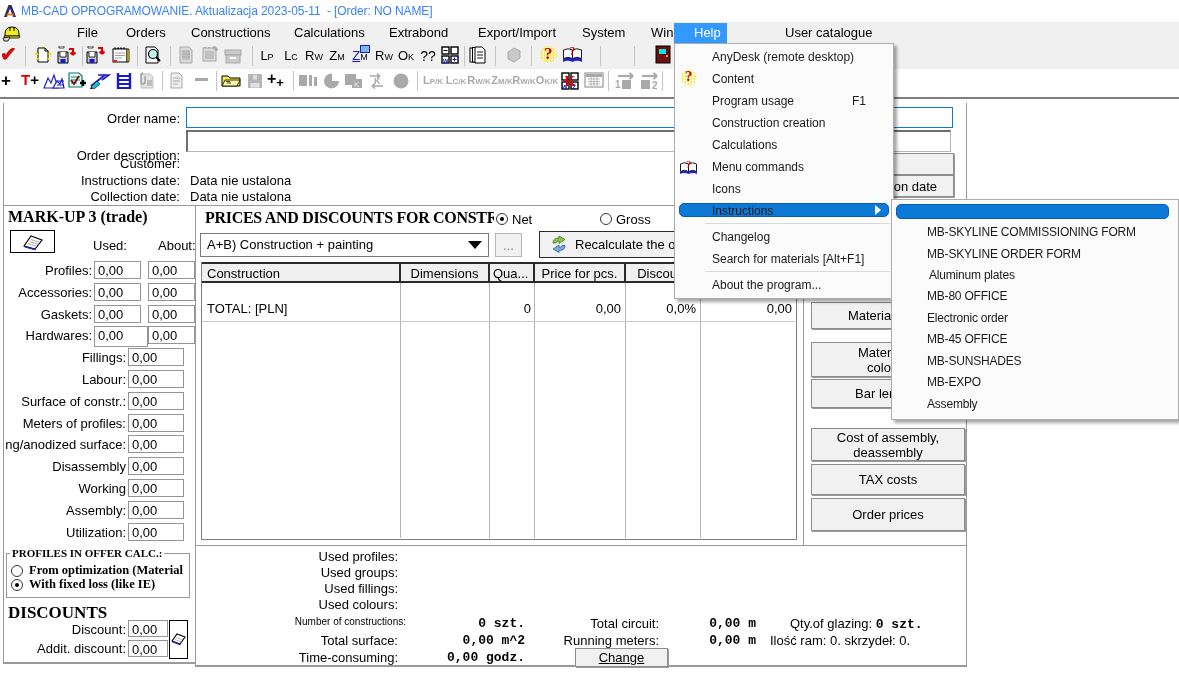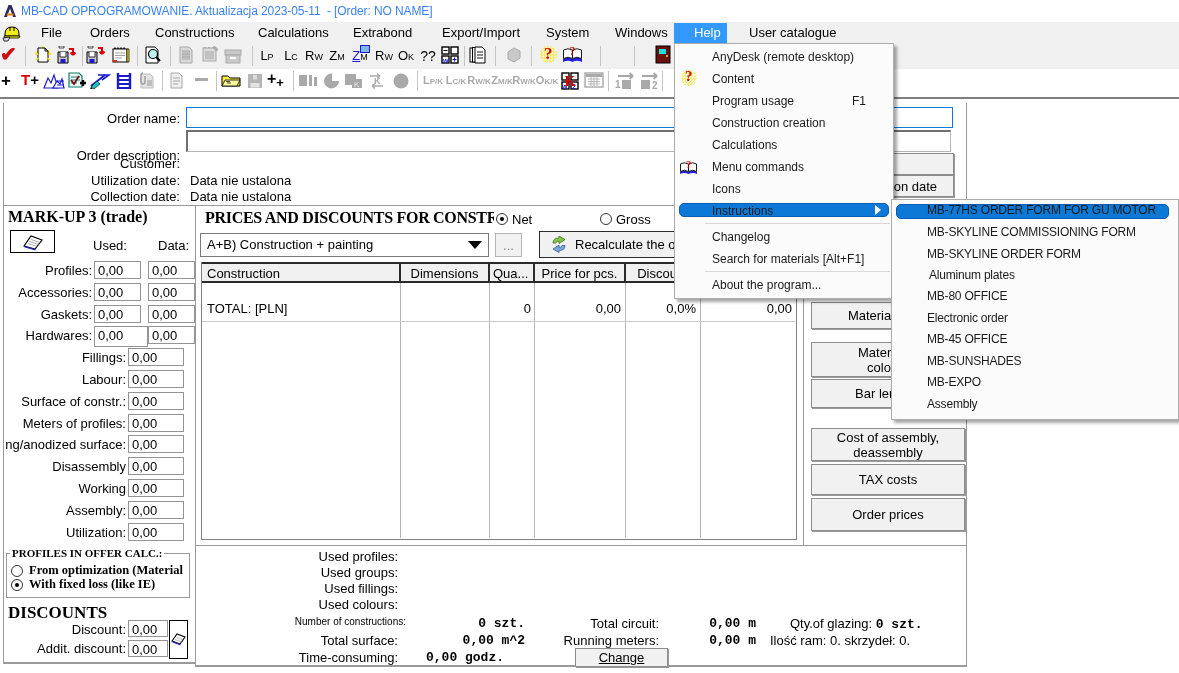--- a/index.html
+++ b/index.html
@@ -2,21 +2,21 @@
 <html><head>
 <meta charset="utf-8">
 <style>
 html,body{margin:0;padding:0;}
 body{width:1179px;height:673px;position:relative;overflow:hidden;background:#ffffff;
  font-family:"Liberation Sans",sans-serif;-webkit-font-smoothing:antialiased;}
 .abs{position:absolute;}
 .titlebar{left:0;top:0;width:1179px;height:22px;background:#ffffff;}
 .titletext{left:21px;top:4px;font-size:12px;letter-spacing:-0.1px;color:#3b82f6;}
 .menubar{left:0;top:22px;width:1179px;height:21px;background:#f0f0f0;}
-.mitem{top:25px;font-size:13px;color:#000;}
+.mitem{top:25px;font-size:13px;color:#000;margin-left:36px;}
 .helpsel{left:674px;top:23px;width:53px;height:20px;background:#3399ff;}
 .helptext{left:694px;top:25px;font-size:13px;color:#fff;}
 .tb{left:0;top:43px;width:1179px;height:26px;background:#f0f0f0;}
 .hline{left:0;top:97px;width:1179px;height:2px;background:#7f7f7f;}
 
 .formborder{left:3px;top:103px;width:962px;height:559px;border:1px solid #9a9a9a;border-top:none;border-bottom:none;}
 .lab{font-size:13px;color:#000;text-align:right;}
 .val{font-size:13px;color:#000;}
 .inp{background:#fff;border:1px solid #949494;font-size:13px;padding:1px 3px;line-height:15px;}
 .btn{background:#f1f1f1;border:1px solid #8d8d8d;box-shadow:1px 1px 0 #9a9a9a;
@@ -263,21 +263,21 @@
   </svg>
 <div class="abs" style="left:662px;top:71px;width:1px;height:20px;background:#c5c5c5"></div>
 <div class="abs hline"></div>
 
 <div class="abs formborder"></div>
 <div class="abs lab" style="left:0px;top:111px;width:180px">Order name:</div>
 <div class="abs inp" style="left:186px;top:107px;width:759px;height:17px;border:1px solid #0c79d8"></div>
 <div class="abs lab" style="left:0px;top:148px;width:180px">Order description:</div>
 <div class="abs inp" style="left:186px;top:130px;width:756px;height:17px;border-color:#b5b5b5;border-top:2px solid #707070;border-left:2px solid #707070"></div>
 <div class="abs lab" style="left:0px;top:156px;width:180px">Customer:</div>
-<div class="abs lab" style="left:0px;top:173px;width:180px">Utilization date:</div>
+<div class="abs lab" style="left:0px;top:173px;width:180px">Instructions date:</div>
 <div class="abs val" style="left:190px;top:173px">Data nie ustalona</div>
 <div class="abs lab" style="left:0px;top:189px;width:180px">Collection date:</div>
 <div class="abs val" style="left:190px;top:189px">Data nie ustalona</div>
 <div class="abs btn" style="left:837px;top:153px;width:115px;height:20px"></div>
 <div class="abs btn" style="left:837px;top:175px;width:115px;height:20px">Prices on date</div>
 
 <div class="abs" style="left:3px;top:205px;width:964px;height:1px;background:#9a9a9a"></div>
 <div class="abs" style="left:195px;top:205px;width:1px;height:461px;background:#9a9a9a"></div>
 <div class="abs" style="left:3px;top:662px;width:193px;height:1.5px;background:#9a9a9a"></div>
 <div class="abs" style="left:195px;top:665px;width:772px;height:1.5px;background:#9a9a9a"></div>
@@ -287,21 +287,21 @@
 
 <div class="abs serif" style="left:8px;top:208px;font-size:16px">MARK-UP 3 (trade)</div>
 <div class="abs" style="left:10px;top:230px;width:43px;height:21px;background:#fff;border:1px solid #000;display:flex;align-items:center;justify-content:center">
 <svg width="26" height="18" viewBox="0 0 26 18">
       <path d="M4 13 L11 3 L22 7 L15 16 Z" fill="#fff" stroke="#000" stroke-width="1.2"></path>
       <path d="M4 13 L15 16 L15.7 17.5 L4.7 14.5 Z" fill="#2222cc"></path>
       <path d="M8 10.5 L17 13.5 M9.5 8.5 L18.5 11.5 M11 6.5 L20 9.5" stroke="#999" stroke-width="0.8"></path>
     </svg>
 </div>
 <div class="abs val" style="left:93px;top:238px">Used:</div>
-<div class="abs val" style="left:158px;top:238px">Data:</div>
+<div class="abs val" style="left:158px;top:238px">About:</div>
 <div class="abs lab" style="left:0px;top:263px;width:92px">Profiles:</div>
 <div class="abs inp" style="left:94px;top:261px;width:39px;height:14px">0,00</div>
 <div class="abs inp" style="left:148px;top:261px;width:39px;height:14px">0,00</div>
 <div class="abs lab" style="left:0px;top:285px;width:92px">Accessories:</div>
 <div class="abs inp" style="left:94px;top:283px;width:39px;height:14px">0,00</div>
 <div class="abs inp" style="left:148px;top:283px;width:39px;height:14px">0,00</div>
 <div class="abs lab" style="left:0px;top:307px;width:92px">Gaskets:</div>
 <div class="abs inp" style="left:94px;top:305px;width:39px;height:14px">0,00</div>
 <div class="abs inp" style="left:148px;top:305px;width:39px;height:14px">0,00</div>
 <div class="abs lab" style="left:0px;top:328px;width:92px">Hardwares:</div>
@@ -397,21 +397,21 @@
 
 <div class="abs lab" style="left:198px;top:549px;width:200px;font-size:13px">Used profiles:</div>
 <div class="abs lab" style="left:198px;top:565px;width:200px;font-size:13px">Used groups:</div>
 <div class="abs lab" style="left:198px;top:581px;width:200px;font-size:13px">Used fillings:</div>
 <div class="abs lab" style="left:198px;top:597px;width:200px;font-size:13px">Used colours:</div>
 <div class="abs lab" style="left:206px;top:616px;width:200px;font-size:10px">Number of constructions:</div>
 <div class="abs lab" style="left:198px;top:633px;width:200px;font-size:13px">Total surface:</div>
 <div class="abs lab" style="left:198px;top:650px;width:200px;font-size:13px">Time-consuming:</div>
 <div class="abs mono" style="left:405px;top:616px;width:120px;text-align:right">0 szt.</div>
 <div class="abs mono" style="left:405px;top:633px;width:120px;text-align:right">0,00 m^2</div>
-<div class="abs mono" style="left:405px;top:650px;width:120px;text-align:center">0,00 godz.</div>
+<div class="abs mono" style="left:405px;top:650px;width:120px;text-align:right">0,00 godz.</div>
 <div class="abs lab" style="left:519px;top:616px;width:140px;font-size:13px">Total circuit:</div>
 <div class="abs lab" style="left:519px;top:633px;width:140px;font-size:13px">Running meters:</div>
 <div class="abs mono" style="left:666px;top:616px;width:90px;text-align:right">0,00 m</div>
 <div class="abs mono" style="left:666px;top:633px;width:90px;text-align:right">0,00 m</div>
 <div class="abs val" style="left:790px;top:616px;font-size:13px">Qty.of glazing: <span class="mono">0 szt.</span></div>
 <div class="abs val" style="left:770px;top:633px;font-size:13px">Ilość ram: 0. skrzydeł: 0.</div>
 <div class="abs btn" style="left:575px;top:648px;width:91px;height:17px;text-decoration:underline">Change</div>
 
 <div class="abs menu" style="left:674px;top:43px;width:218px;height:254px">
  <div class="menuitem" style="top:6px">AnyDesk (remote desktop)</div>
@@ -438,21 +438,20 @@
  <svg class="abs" style="left:4px;top:115px" width="19" height="17" viewBox="0 0 19 17">
   <path d="M1 13 Q5 10.5 9.5 13 Q14 10.5 18 13 L18 15 Q14 13 9.5 15 Q5 13 1 15 Z" fill="#2222dd"></path>
   <path d="M1.5 12.5 Q5 10 9.5 12.5 L9.5 5 Q5 2.5 1.5 5 Z" fill="#fdfdfd" stroke="#000" stroke-width="0.9"></path>
   <path d="M17.5 12.5 Q14 10 9.5 12.5 L9.5 5 Q14 2.5 17.5 5 Z" fill="#fdfdfd" stroke="#000" stroke-width="0.9"></path>
   <text x="7" y="9" font-size="11" font-weight="bold" fill="#d40000" font-family="Liberation Serif,serif">?</text>
  </svg>
 </div>
 
 <div class="abs menu" style="left:891px;top:199px;width:286px;height:219px;letter-spacing:-0.2px" id="sub">
  <div class="abs pill" style="left:4px;top:4px;width:271px;height:13px"></div>
- <div class="menuitem" style="left:35px;top:3px">MB-77HS ORDER FORM FOR GU MOTOR</div>
  <div class="menuitem" style="left:35px;top:25px">MB-SKYLINE COMMISSIONING FORM</div>
  <div class="menuitem" style="left:35px;top:47px">MB-SKYLINE ORDER FORM</div>
  <div class="menuitem" style="left:37px;top:68px">Aluminum plates</div>
  <div class="menuitem" style="left:35px;top:89px">MB-80 OFFICE</div>
  <div class="menuitem" style="left:35px;top:111px">Electronic order</div>
  <div class="menuitem" style="left:35px;top:132px">MB-45 OFFICE</div>
  <div class="menuitem" style="left:35px;top:154px">MB-SUNSHADES</div>
  <div class="menuitem" style="left:35px;top:175px">MB-EXPO</div>
  <div class="menuitem" style="left:35px;top:197px">Assembly</div>
 </div>

